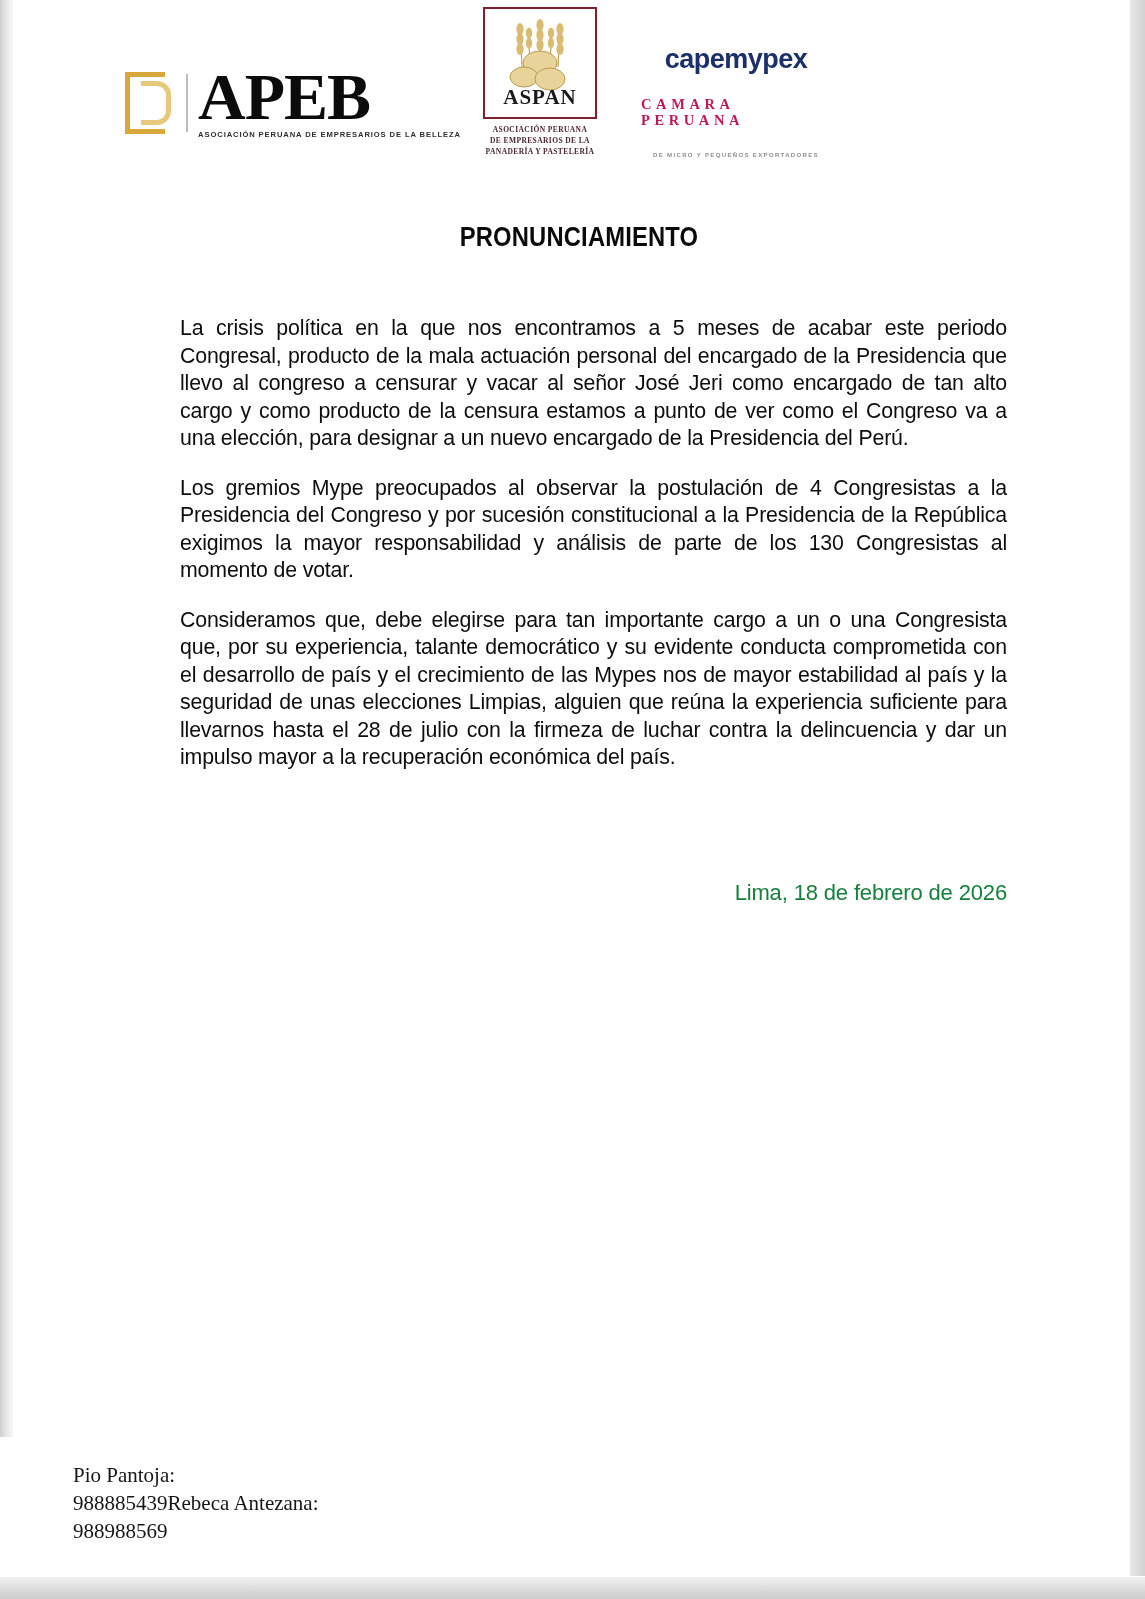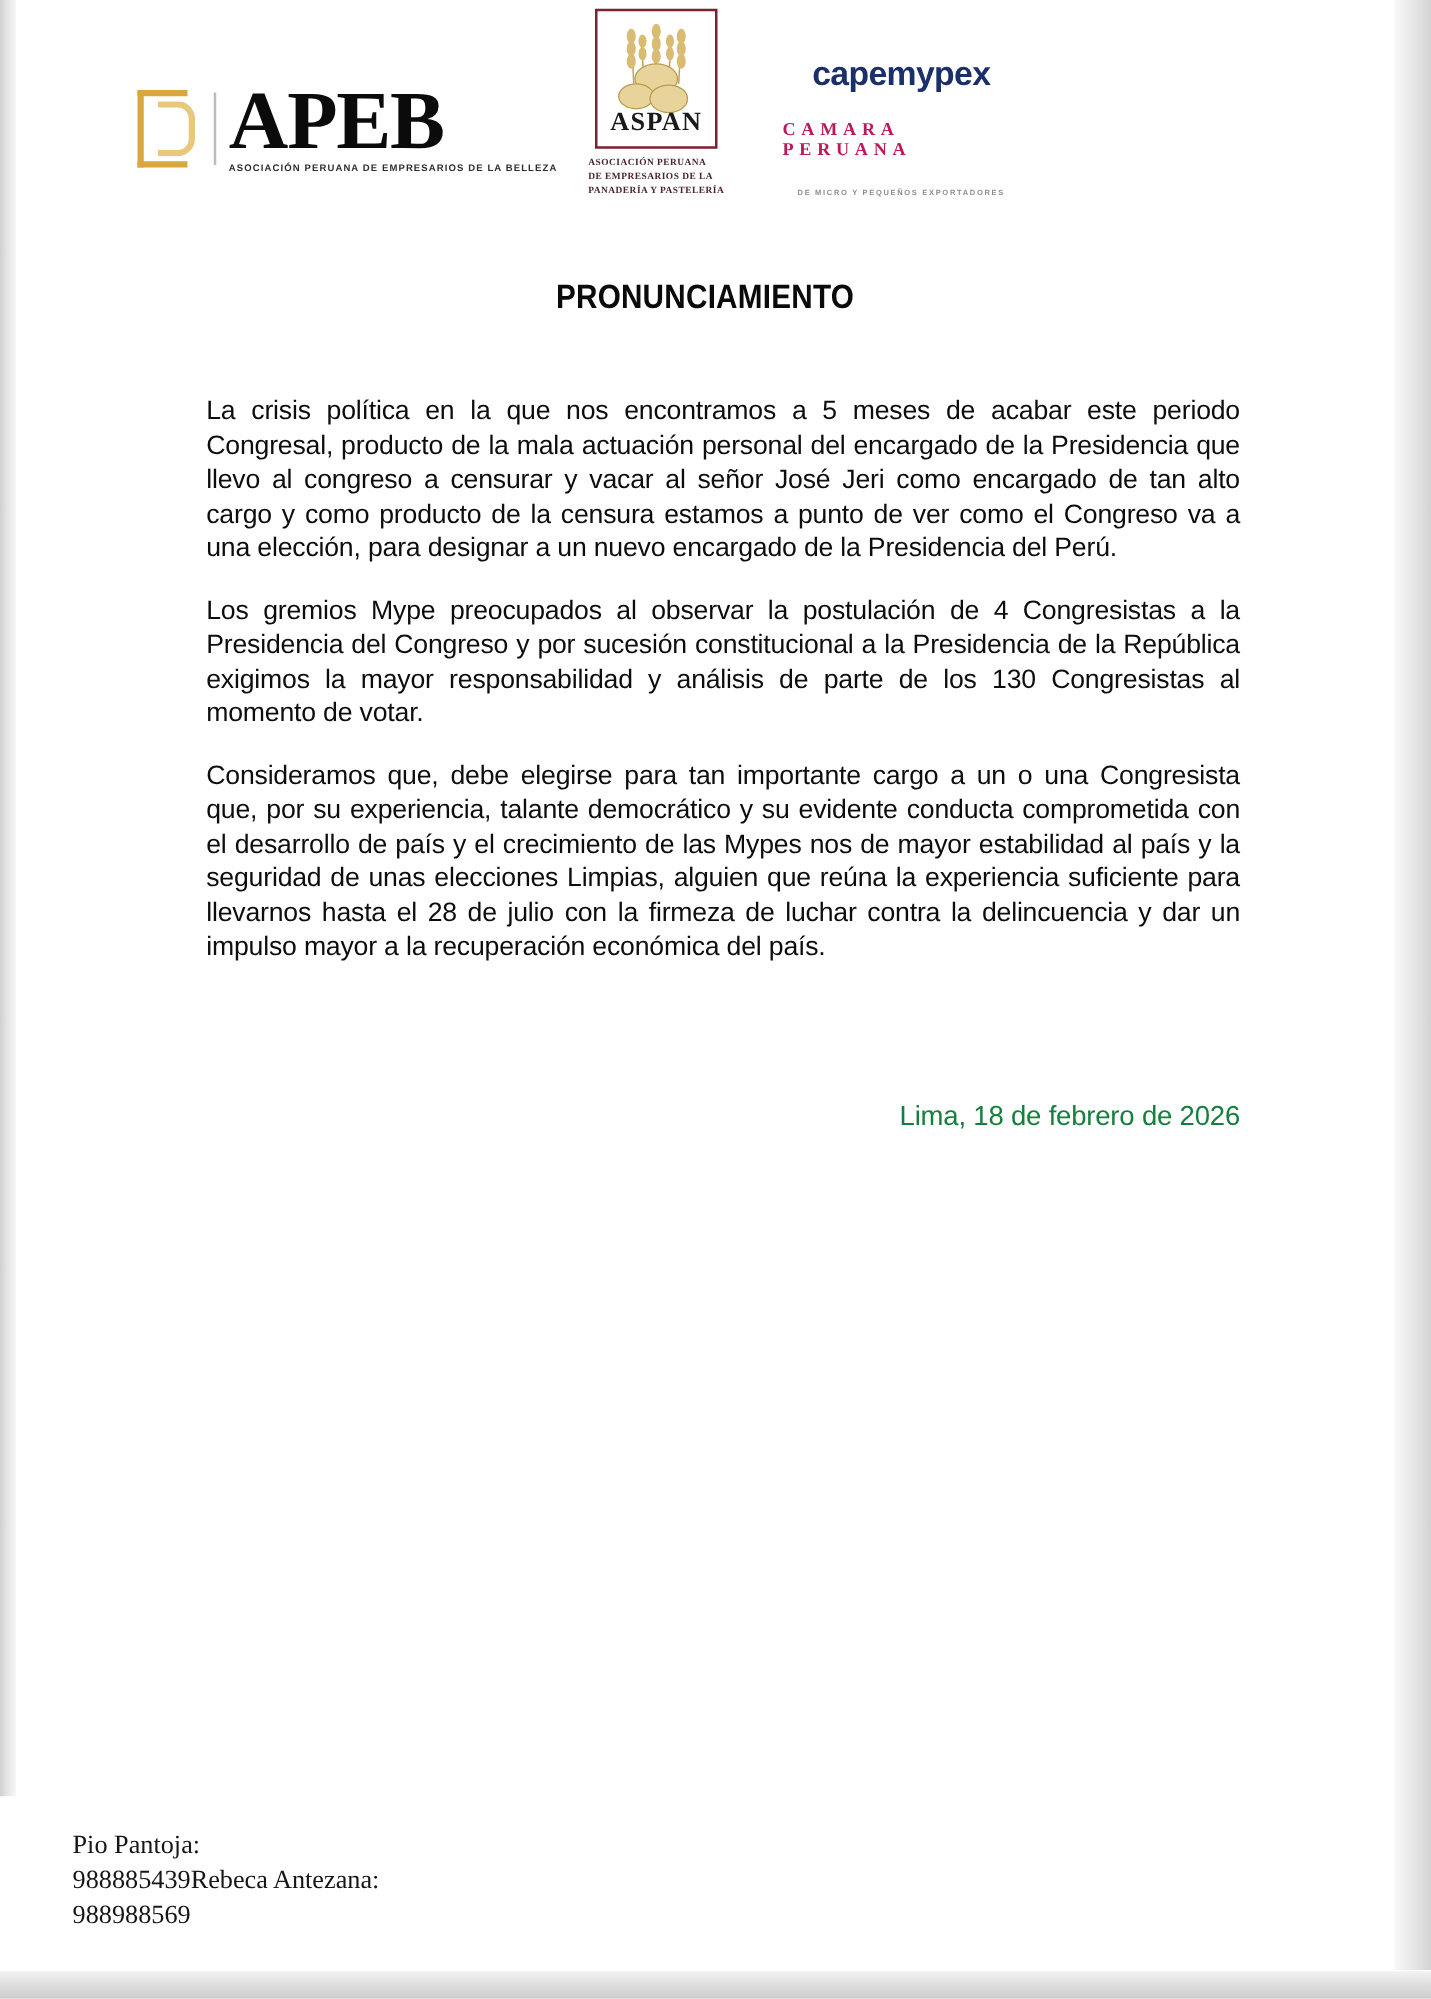--- a/index.html
+++ b/index.html
@@ -33,21 +33,21 @@
     background: linear-gradient(to left, #d2d2d2 0%, #e4e4e4 40%, #f9f9f9 100%);
   }
   .edge-bottom {
     left: 0; bottom: 0; width: 1145px; height: 22px;
     background: linear-gradient(to bottom, #f2f2f2 0%, #dcdcdc 55%, #cdcdcd 100%);
   }
 
   
   #sheet {
     position: absolute;
-    left: 13px;
+    left: 28px;
     top: 0;
     width: 1102px;
     height: 1576px;
     background: #ffffff;
   }
 
   
   .logo-band {
     position: absolute;
     left: 0;
@@ -110,21 +110,21 @@
     font-weight: 700;
     letter-spacing: 0.9px;
     color: #2e2e2e;
     margin-top: 3px;
     white-space: nowrap;
   }
 
   
   .logo-aspan { left: 452px; top: 6px; width: 120px; height: 152px; flex-direction: column; }
   .aspan-box {
-    width: 98px;
+    width: 114px;
     height: 112px;
     border: 2px solid #7d2030;
     box-sizing: border-box;
     position: relative;
     background: #fff;
     overflow: hidden;
   }
   .aspan-wheat {
     position: absolute;
     left: 50%;
@@ -137,20 +137,21 @@
     bottom: 7px;
     text-align: center;
     font-family: "Liberation Serif", serif;
     font-size: 21px;
     font-weight: 700;
     letter-spacing: 1px;
     color: #1a1a1a;
   }
   .aspan-tag {
     margin-top: 5px;
+    text-align: center;
     font-family: "Liberation Serif", serif;
     font-size: 7.5px;
     font-weight: 700;
     letter-spacing: 0.4px;
     color: #4a2630;
     line-height: 1.5;
     white-space: nowrap;
   }
 
   

